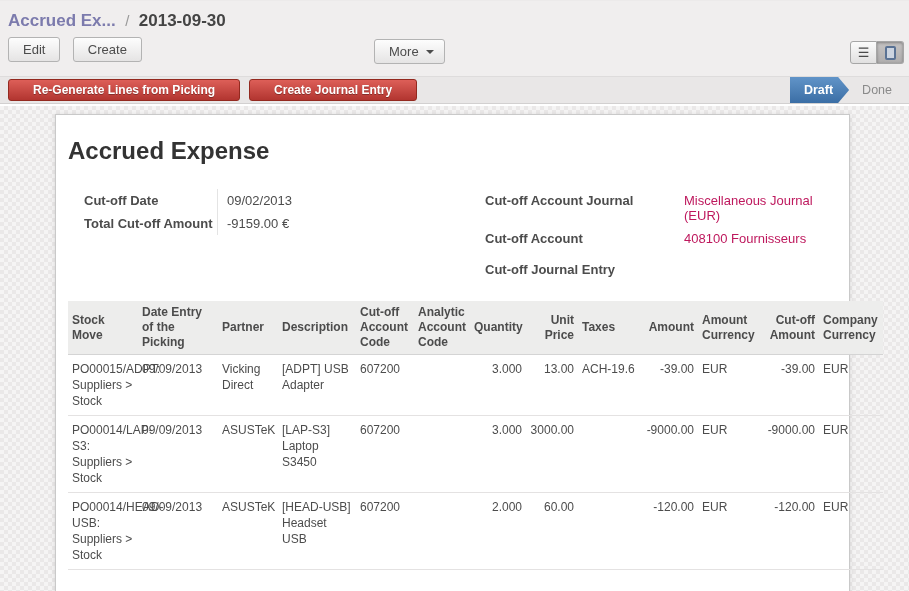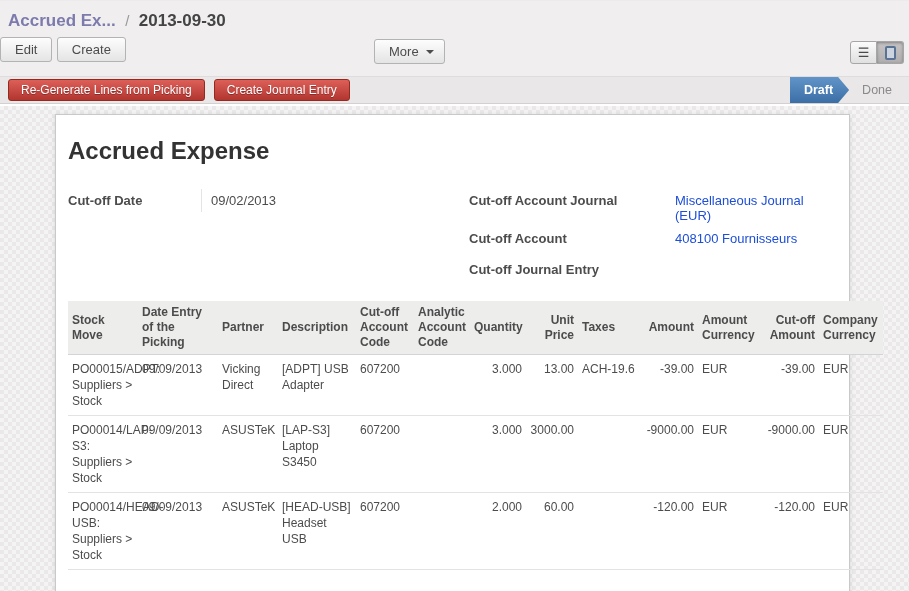--- a/index.html
+++ b/index.html
@@ -9,39 +9,39 @@
   .screen { position:relative; width:909px; height:591px; overflow:hidden; background:#fff; border-top:1px solid #eceaea; }
 
   
   .topbar { height:75px; background:#f0eeee; }
   .breadcrumb-row { padding:10px 0 0 8px; height:36px; white-space:nowrap; }
   .bc-parent { font-size:17px; font-weight:bold; color:#7c7bad; cursor:pointer; }
   .bc-sep { font-size:15px; color:#999; margin:0 5px; }
   .bc-current { font-size:17px; font-weight:bold; color:#444; }
 
   .buttons-row { position:relative; height:39px; }
-  .btn { display:inline-block; padding:4px 14px; font-size:13px; color:#4c4c4c;
+  .btn { display:inline-block; margin-left:8px; padding:4px 14px; font-size:13px; color:#4c4c4c;
          background:linear-gradient(#fdfdfd,#e5e4e4); border:1px solid #b3b3b3; border-radius:3px; cursor:pointer; }
   .more-btn { position:absolute; left:374px; top:2px; margin-left:0; padding-right:10px; }
   .caret { display:inline-block; width:0; height:0; border:4px solid transparent; border-top-color:#4c4c4c;
            margin-left:7px; position:relative; top:2px; }
 
   .switcher { position:absolute; right:5px; top:4px; display:flex; }
   .sw-btn { width:27px; height:23px; border:1px solid #a6a6a6; display:flex; align-items:center; justify-content:center; cursor:pointer; }
   .sw-btn.list { border-radius:3px 0 0 3px; background:linear-gradient(#fbfbfb,#e1e0e0); }
   .sw-btn.form { border-radius:0 3px 3px 0; border-left:none; background:linear-gradient(#c6c4c4,#b0aeae);
                  box-shadow:inset 0 1px 3px rgba(0,0,0,.35); }
   .icon-list-glyph { font-size:13px; color:#4a4a4a; line-height:1; }
   .icon-form-glyph { width:11px; height:14px; border:2px solid #5a7294; background:#ccd4e0; border-radius:2px; }
 
   
   .statusband { height:28px; background:#e9e7e7; border-top:1px solid #dedcdc; border-bottom:1px solid #d2d0d0;
                 display:flex; align-items:center; }
   .action-buttons { display:flex; gap:9px; margin-left:8px; }
-  .btn-red { padding:3px 12px; font-size:12px; font-weight:normal; color:#fff; text-shadow:0 1px 0 rgba(0,0,0,.3);
+  .btn-red { padding:3px 24px; font-size:12px; font-weight:bold; color:#fff; text-shadow:0 1px 0 rgba(0,0,0,.3);
              background:linear-gradient(#dd5f58,#b23530); border:1px solid #93291f; border-radius:3px; cursor:pointer;
              white-space:nowrap; }
   .statusbar { margin-left:auto; display:flex; height:26px;text-align:center; }
   .state { font-size:12.5px; line-height:26px; }
   .state-draft { background:linear-gradient(#6194c8,#3b6ea5); color:#fff; font-weight:bold; padding:0 16px 0 14px;
                  clip-path:polygon(0 0, calc(100% - 11px) 0, 100% 50%, calc(100% - 11px) 100%, 0 100%); }
   .state-done { color:#8a8a8a; padding:0 17px 4px 13px; }
 
   
   .content { position:absolute; top:105px; left:0; right:0; bottom:0;
@@ -50,29 +50,29 @@
                linear-gradient(45deg,#eae8e8 25%,transparent 25%,transparent 75%,#eae8e8 75%),
                linear-gradient(45deg,#eae8e8 25%,transparent 25%,transparent 75%,#eae8e8 75%);
              background-size:8px 8px; background-position:0 0,4px 4px; }
 
   .sheet { position:absolute; left:55px; top:8px; width:795px; height:490px; background:#fff;
            border:1px solid #c9c9c9; border-bottom:none; box-shadow:0 1px 5px rgba(0,0,0,.12); overflow:visible; }
   .sheet-inner { padding:14px 0 0 12px; }
   .sheet-title { font-size:24px; font-weight:bold; color:#333; margin:8px 0 24px 0; }
 
   .fieldgroups { display:flex; }
-  .group-left { width:401px; }
+  .group-left { width:401px;margin-left:16px; }
   .group-right { flex:1; }
   .frow { display:flex; font-size:13px; }
   .flabel { width:133px; font-weight:bold; color:#4c4c4c; padding:4px 0; }
   .group-left .fval { border-left:1px solid #e4e4e4; padding:4px 0 4px 9px; flex:1; min-height:21px; }
   .group-right .flabel { width:199px; }
   .group-right .fval { padding:4px 0; width:165px; min-height:21px; }
   .fval { color:#4c4c4c; }
-  .fval.link { color:#1d4ed8; cursor:pointer;margin-left:7px; }
+  .fval.link { color:#be185d; cursor:pointer; }
   .frow.spaced { margin-top:8px; }
 
   
   .list-area { margin-top:20px; width:815px; }
   table.o-list { border-collapse:collapse; table-layout:fixed; width:815px; font-size:12px; color:#4c4c4c; background:transparent; }
   .o-list thead th { background:#ededec; font-weight:bold; font-size:12px; color:#4c4c4c; padding:4px; text-align:left;
                      vertical-align:middle; line-height:15px; border-bottom:1px solid #d4d4d4; cursor:pointer; }
   .o-list tbody td { padding:6px 4px; vertical-align:top; line-height:16px; }
   .o-list tbody tr { border-bottom:1px solid #e4e2e2; cursor:pointer; }
   .o-list th.num, .o-list td.num { text-align:right; }
@@ -119,20 +119,22 @@
       <div class="sheet-inner">
         <h1 class="sheet-title">Accrued Expense</h1>
 
         <div class="fieldgroups">
           <div class="group-left">
             <div class="frow">
               <div class="flabel">Cut-off Date</div>
               <div class="fval">09/02/2013</div>
             </div>
             <div class="frow">
+              <div class="flabel">Total Cut-off Amount</div>
+              <div class="fval">-9159.00 €</div>
             </div>
           </div>
           <div class="group-right">
             <div class="frow">
               <div class="flabel">Cut-off Account Journal</div>
               <div class="fval link">Miscellaneous Journal (EUR)</div>
             </div>
             <div class="frow">
               <div class="flabel">Cut-off Account</div>
               <div class="fval link">408100 Fournisseurs</div>

